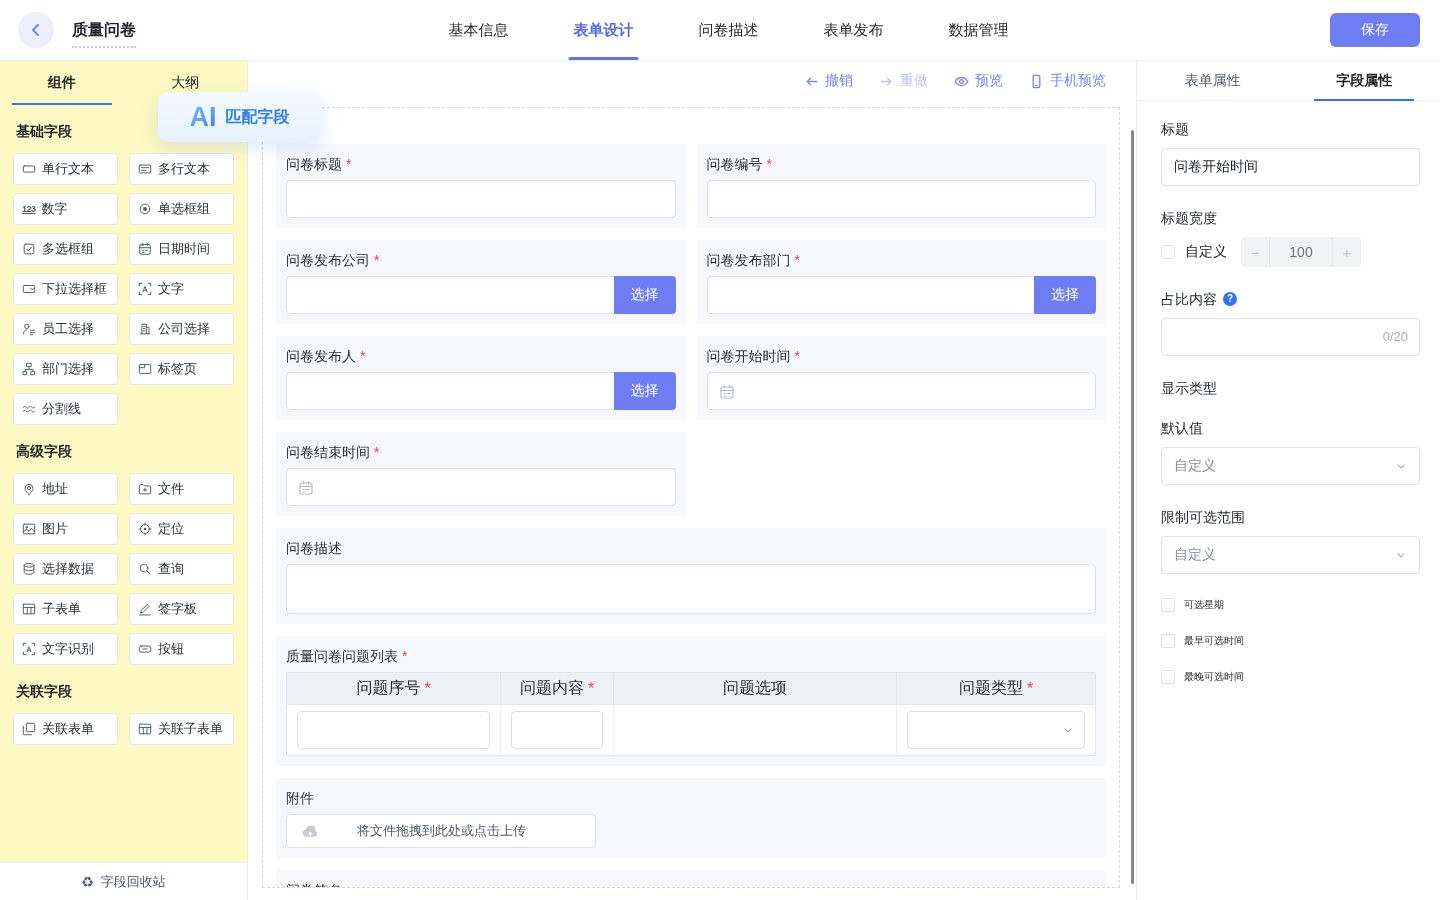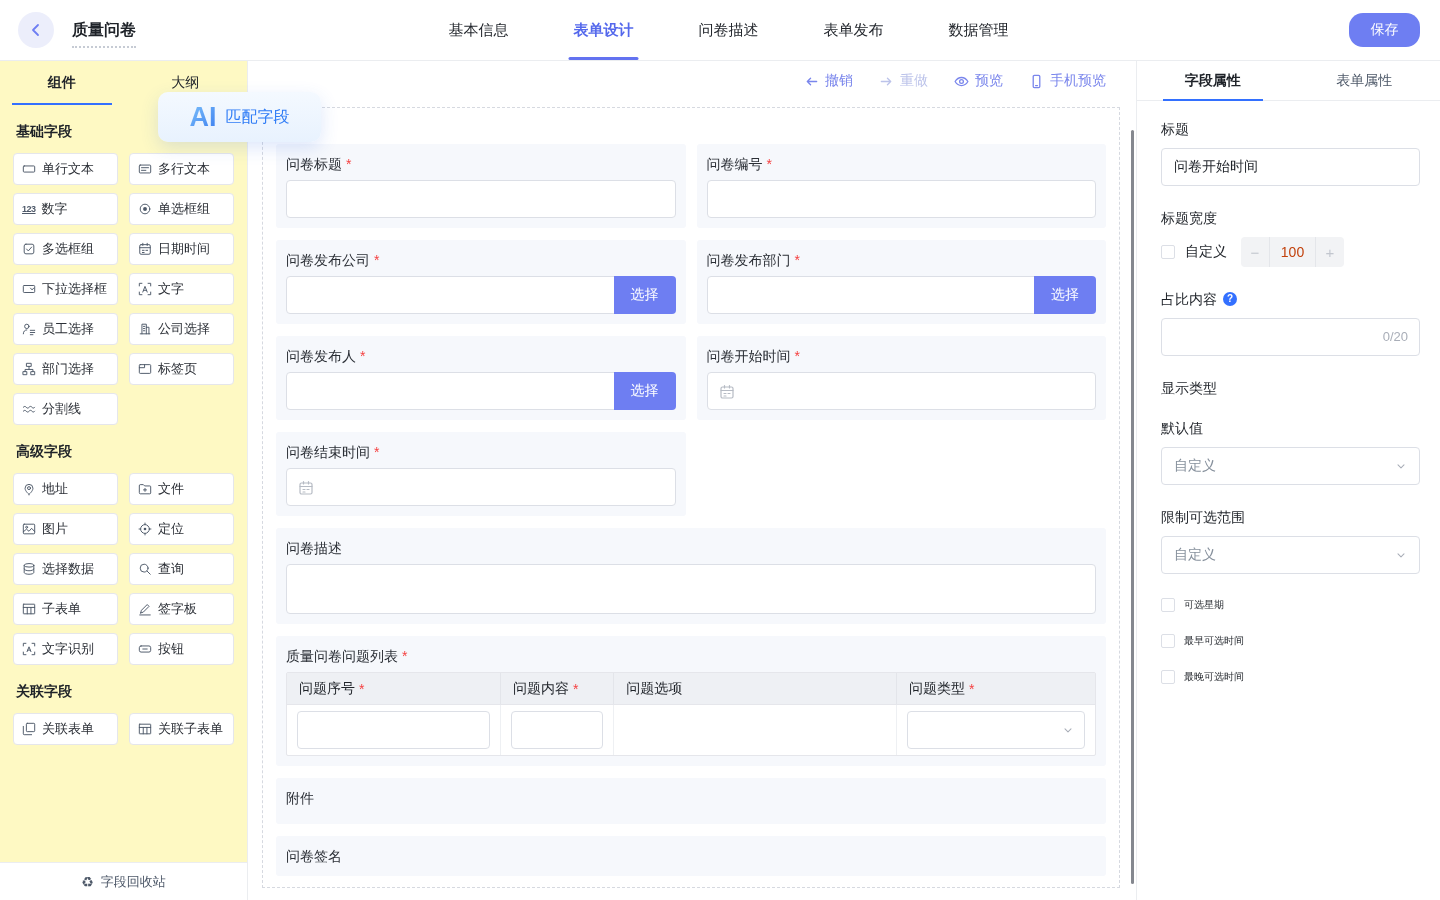--- a/index.html
+++ b/index.html
@@ -9,42 +9,42 @@
 
   
   .header { position:absolute; top:0; left:0; right:0; height:61px; background:#fff; border-bottom:1px solid #ebedf0; display:flex; align-items:center; z-index:30; }
   .back-btn { width:36px; height:36px; border-radius:50%; background:#eceefb; border:none; margin-left:18px; color:#6e7ef2; display:flex; align-items:center; justify-content:center; cursor:pointer; flex:none; }
   .back-btn svg { width:16px; height:16px; stroke:#6e7ef2; fill:none; stroke-width:1.8; stroke-linecap:round; stroke-linejoin:round; }
   .doc-title { margin-left:18px; font-size:16px; font-weight:600; color:#1f2329; padding-bottom:5px; border-bottom:2px dotted #c6cbd4; margin-top:8px; }
   .header-nav { position:absolute; left:50%; transform:translateX(-50%); display:flex; gap:48px; height:100%; align-items:center; }
   .nav-item { font-size:15px; color:#1f2329; position:relative; height:100%; display:flex; align-items:center; cursor:pointer; white-space:nowrap;margin-left:17px; }
   .nav-item.active { color:#5468ec; font-weight:600; }
   .nav-item.active::after { content:""; position:absolute; bottom:0; left:50%; transform:translateX(-50%); width:70px; height:3px; border-radius:2px; background:#6372f0; }
-  .save-btn { position:absolute; right:20px; top:13px; width:71px; height:34px; background:#6e7ef2; color:#fff; border:none; border-radius:14px; font-size:14px; cursor:pointer; font-family:Liberation Serif, serif; }
+  .save-btn { position:absolute; right:20px; top:13px; width:90px; height:34px; background:#6e7ef2; color:#fff; border:none; border-radius:6px; font-size:14px; cursor:pointer; font-family:Liberation Serif, serif; }
 
   
   .sidebar { position:absolute; top:61px; left:0; width:248px; bottom:0; background:#fef9c3; border-right:1px solid #ebedf0; z-index:10; }
   .sidebar-tabs { display:flex; height:44px; }
   .side-tab { flex:1; display:flex; align-items:center; justify-content:center; font-size:14px; color:#1f2329; position:relative; cursor:pointer; }
   .side-tab.active { font-weight:600; }
   .side-tab.active::after { content:""; position:absolute; bottom:0; left:50%; transform:translateX(-50%); width:100px; height:2px; background:#3370ff; }
   .side-scroll { padding:0 13px; height:756px; overflow:hidden; }
   .side-section-title { font-size:14px; font-weight:700; margin:18px 3px 12px; color:#1f2329; }
   .chip-grid { display:grid; grid-template-columns:1fr 1fr; gap:8px 11px; }
   .chip { height:32px; border:1px solid #e5e6eb; border-radius:4px; background:#fff; display:flex; align-items:center; padding:0 8px; gap:6px; font-size:13px; color:#2b2f36; cursor:grab; overflow:hidden; white-space:nowrap; }
   .chip svg { width:14px; height:14px; stroke:#4e5969; fill:none; stroke-width:1.1; stroke-linecap:round; stroke-linejoin:round; flex:none; }
   .chip svg .f { fill:#4e5969; stroke:none; }
   .num-ic { font-size:9px; font-weight:700; text-decoration:underline; color:#4e5969; letter-spacing:-0.5px; flex:none; }
   .side-footer { position:absolute; bottom:0; left:0; right:0; height:38px; border-top:1px solid #ebedf0; display:flex; align-items:center; justify-content:center; gap:7px; font-size:13px; color:#4e5969; background:#fff; cursor:pointer; }
   .recycle-ic { font-size:14px; color:#4e5969; }
 
   
   .ai-pill { position:absolute; top:92px; left:158px; width:163px; height:50px; background:linear-gradient(180deg,#f4f9ff,#e8f2fe); border-radius:10px; box-shadow:0 6px 18px rgba(47,108,233,.16); display:flex; align-items:center; justify-content:center; gap:9px; z-index:40; cursor:pointer; }
   .ai-txt { font-size:27px; font-weight:700; background:linear-gradient(135deg,#7cc0fa,#3a7df0); -webkit-background-clip:text; background-clip:text; color:transparent; line-height:1; }
-  .ai-label { font-size:16px; color:#2f7cf6; font-weight:400; }
+  .ai-label { font-size:16px; color:#2f7cf6; font-weight:700; }
 
   
   .center { position:absolute; top:61px; left:248px; width:888px; bottom:0; background:#fff; }
   .center-toolbar { height:40px; display:flex; align-items:center; justify-content:flex-end; gap:26px; padding-right:30px; font-size:14px; }
   .tool { display:flex; align-items:center; gap:6px; color:#7a86ec; cursor:pointer; }
   .tool svg { width:15px; height:15px; stroke:currentColor; fill:none; stroke-width:1.4; stroke-linecap:round; stroke-linejoin:round; }
   .tool.disabled { color:#bcc3ea; cursor:default; }
   .canvas { position:absolute; left:14px; right:16px; top:46px; bottom:12px; border:1px dashed #d6d9e0; background:#fff; padding:36px 13px 14px; overflow:hidden; }
   .fields { display:flex; flex-wrap:wrap; gap:12px 11px; }
   .fblock { background:#f6f8fc; border-radius:3px; padding:8px 10px 10px; }
@@ -54,21 +54,21 @@
   .req { color:#f53f3f; margin-left:4px; }
   .ctl { height:38px; background:#fff; border:1px solid #dcdfe6; border-radius:4px; }
   .input-row { display:flex; }
   .input-row .ctl { flex:1; border-radius:4px 0 0 4px; }
   .sel-btn { width:62px; height:38px; background:#6e7ef2; color:#fff; border:none; border-radius:0 4px 4px 0; font-size:14px; cursor:pointer; margin-left:-1px; font-family:inherit; }
   .date-ctl { position:relative; }
   .date-ctl svg { position:absolute; left:11px; top:11px; width:16px; height:16px; stroke:#b6bbc4; fill:none; stroke-width:1.2; stroke-linecap:round; }
   .tarea { height:50px; background:#fff; border:1px solid #dcdfe6; border-radius:4px; }
   .qtable { border:1px solid #e5e6eb; background:#fff; border-radius:2px; }
   .qhead { display:flex; background:#eef0f4; height:32px; border-bottom:1px solid #e5e6eb; }
-  .qhc { display:flex; align-items:center; font-size:14px; color:#1f2329; padding:0 12px; border-right:1px solid #e3e5ea; }
+  .qhc { display:flex; align-items:center; font-size:16px; color:#1f2329; padding:0 12px; border-right:1px solid #e3e5ea;justify-content:center; }
   .qhc:last-child { border-right:none; }
   .qrow { display:flex; height:50px; }
   .qcell { border-right:1px solid #eef0f3; display:flex; align-items:center; padding:0 10px; }
   .qcell:last-child { border-right:none; }
   .c1 { width:26.5%; } .c2 { width:14%; } .c3 { width:35%; } .c4 { width:24.5%; }
   .mini-input { height:38px; width:100%; background:#fff; border:1px solid #dcdfe6; border-radius:4px; }
   .mini-select { height:38px; width:100%; background:#fff; border:1px solid #dcdfe6; border-radius:4px; display:flex; align-items:center; justify-content:flex-end; padding-right:10px; cursor:pointer; }
   .chev { width:12px; height:12px; stroke:#a9aeb8; fill:none; stroke-width:1.4; stroke-linecap:round; stroke-linejoin:round; }
   .upload { width:310px; height:34px; border:1px solid #dcdfe6; border-radius:4px; background:#fff; display:flex; align-items:center; padding-left:14px; gap:38px; cursor:pointer; }
   .upload-txt { font-size:13px; color:#4e5969; }
@@ -81,21 +81,21 @@
   .ptab.active { color:#1f2329; font-weight:600; }
   .ptab.active::after { content:""; position:absolute; bottom:-1px; left:50%; transform:translateX(-50%); width:100px; height:2px; background:#3370ff; }
   .panel-body { padding:20px 20px 0 24px; }
   .pgroup { margin-bottom:24px; }
   .plabel { font-size:14px; color:#1f2329; margin-bottom:11px; display:flex; align-items:center; gap:6px; line-height:16px; font-weight:500; }
   .pinput { width:100%; height:38px; border:1px solid #dcdfe6; border-radius:4px; padding:0 12px; font-size:14px; color:#1f2329; font-family:inherit; background:#fff; }
   .stepper-row { display:flex; align-items:center; gap:10px; font-size:14px; color:#1f2329; font-weight:400; }
   .cb { width:14px; height:14px; border:1px solid #dcdfe6; border-radius:2px; background:#fff; flex:none; cursor:pointer; }
   .stepper { display:flex; align-items:center; height:30px; background:#f2f3f5; border-radius:4px; margin-left:4px; overflow:hidden; }
   .step-btn { width:28px; text-align:center; color:#c2c6ce; font-size:15px; cursor:default; }
-  .step-val { width:47px; text-align:center; color:#c2410c; font-size:14px; border-left:1px solid #e4e6ea; border-right:1px solid #e4e6ea; height:30px; line-height:30px; }
+  .step-val { width:64px; text-align:center; color:#737373; font-size:14px; border-left:1px solid #e4e6ea; border-right:1px solid #e4e6ea; height:30px; line-height:30px; }
   .segmented { display:flex; border:1px solid #dcdfe6; border-radius:4px; overflow:hidden; height:36px; background:#fff; }
   .seg { flex:1; display:flex; align-items:center; justify-content:center; font-size:14px; color:#1f2329; border-right:1px solid #dcdfe6; cursor:pointer; }
   .seg:last-child { border-right:none; }
   .seg.active { background:#5f71f0; color:#fff; border-color:#5f71f0; }
   .counter-wrap { position:relative; }
   .counter { position:absolute; right:12px; top:0; line-height:38px; color:#a9aeb8; font-size:13px; }
   .pselect { height:38px; border:1px solid #dcdfe6; border-radius:4px; display:flex; align-items:center; justify-content:space-between; padding:0 12px; color:#86909c; font-size:14px; cursor:pointer; background:#fff; }
   .cb-row { display:flex; align-items:center; gap:9px; margin-bottom:22px; font-size:10px; color:#1f2329; }
   .help-ic { width:14px; height:14px; border-radius:50%; background:#3370ff; color:#fff; font-size:10px; font-weight:700; display:flex; align-items:center; justify-content:center; line-height:1; }
 </style>
@@ -477,38 +477,45 @@
               </div>
             </div>
           </div>
         </div>
       </div>
 
       <div class="fblock full">
         <div class="flabel">
             <span>附件</span>
           </div>
+        <div class="upload">
+          <svg viewBox="0 0 16 16" width="18" height="18">
+              <path d="M4.9 13a3.2 3.2 0 0 1-.4-6.4A4.3 4.3 0 0 1 13 7.9 2.7 2.7 0 0 1 12.2 13H4.9z" fill="#c7cbd3"></path>
+              <path d="M8.4 12.4V9.4M7.1 10.6l1.3-1.4 1.3 1.4" stroke="#fff" fill="none" stroke-width="1.1" stroke-linecap="round" stroke-linejoin="round"></path>
+            </svg>
+          <span class="upload-txt">将文件拖拽到此处或点击上传</span>
+        </div>
       </div>
 
       <div class="fblock full">
         <div class="flabel" style="margin-bottom:0">
             <span>问卷签名</span>
           </div>
       </div>
 
     </div>
   </div>
 </div>
 
 <div class="scroll-thumb"></div>
 
 <div class="panel">
   <div class="panel-tabs">
+    <div class="ptab">表单属性</div>
     <div class="ptab active">字段属性</div>
-    <div class="ptab">表单属性</div>
   </div>
   <div class="panel-body">
 
     <div class="pgroup">
       <div class="plabel">标题</div>
       <input class="pinput" value="问卷开始时间" style="">
     </div>
 
     <div class="pgroup">
       <div class="plabel">标题宽度</div>

